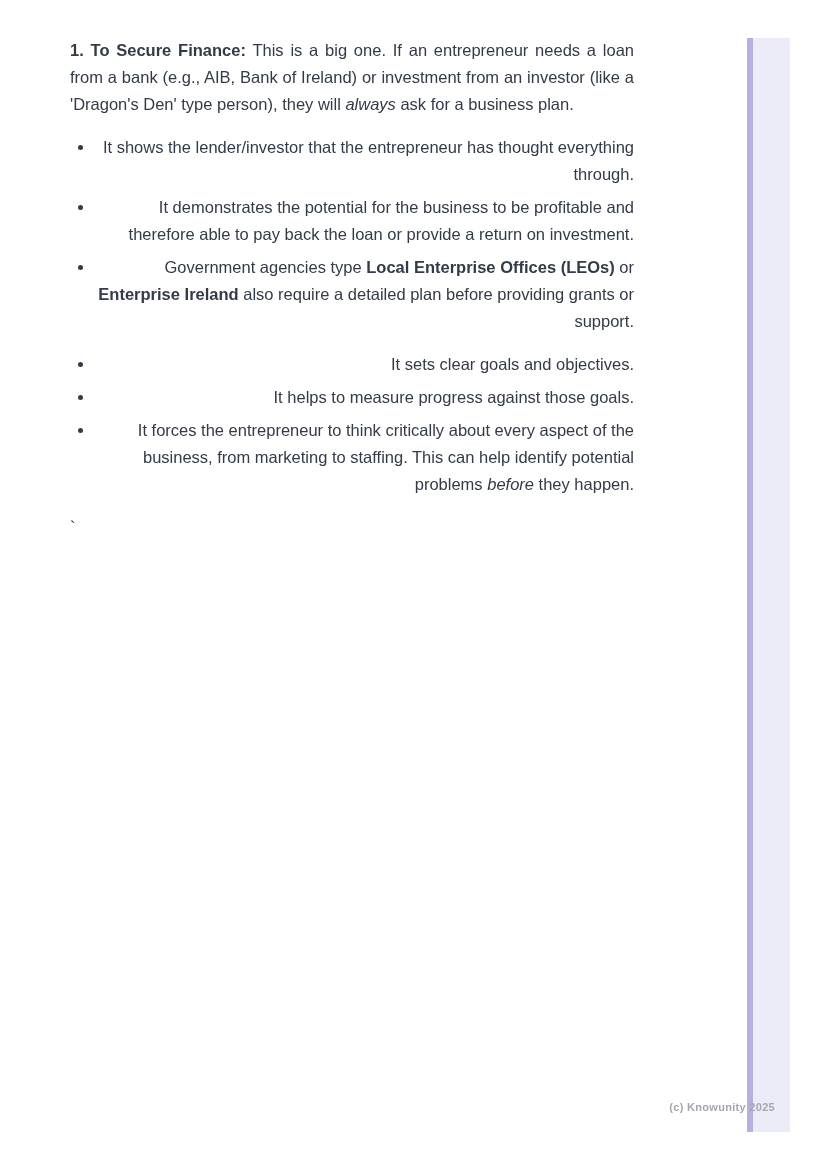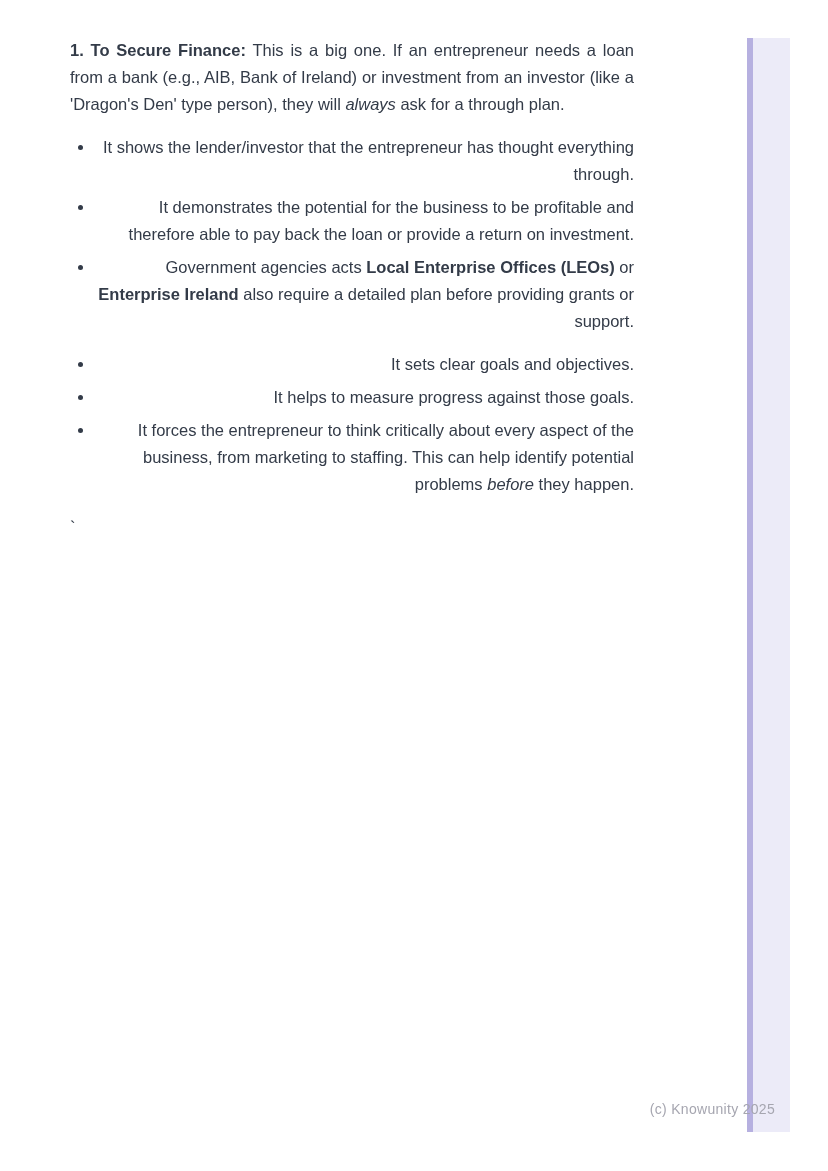--- a/index.html
+++ b/index.html
@@ -58,39 +58,40 @@
   }
   ul.bullets li:last-child { margin-bottom: 0; }
   .trailing {
     margin: 0;
     text-align: left;
   }
   .footer {
     position: absolute;
     top: 1101px;
     right: 53px;
-    font-size: 14px;
+    font-size: 11px;
     letter-spacing: 0.3px;
     color: var(--footer-text);
     z-index: 3;
+    font-weight: bold;
   }
 </style>
 </head>
 <body>
 
 <div class="accent-strip"></div>
 
 <main class="content">
   <div>
       <section>
-        <p class="para"><span class="b">1. To Secure Finance:</span><span> This is a big one. If an entrepreneur needs a loan from a bank (e.g., AIB, Bank of Ireland) or investment from an investor (like a 'Dragon's Den' type person), they will </span><span class="i">always</span><span> ask for a through plan.</span></p>
+        <p class="para"><span class="b">1. To Secure Finance:</span><span> This is a big one. If an entrepreneur needs a loan from a bank (e.g., AIB, Bank of Ireland) or investment from an investor (like a 'Dragon's Den' type person), they will </span><span class="i">always</span><span> ask for a business plan.</span></p>
         <ul class="bullets">
           <li><span>It shows the lender/investor that the entrepreneur has thought everything through.</span></li>
           <li><span>It demonstrates the potential for the business to be profitable and therefore able to pay back the loan or provide a return on investment.</span></li>
-          <li><span>Government agencies acts </span><span class="b">Local Enterprise Offices (LEOs)</span><span> or </span><span class="b">Enterprise Ireland</span><span> also require a detailed plan before providing grants or support.</span></li>
+          <li><span>Government agencies type </span><span class="b">Local Enterprise Offices (LEOs)</span><span> or </span><span class="b">Enterprise Ireland</span><span> also require a detailed plan before providing grants or support.</span></li>
         </ul>
       </section>
       <section>
         <ul class="bullets">
           <li><span>It sets clear goals and objectives.</span></li>
           <li><span>It helps to measure progress against those goals.</span></li>
           <li><span>It forces the entrepreneur to think critically about every aspect of the business, from marketing to staffing. This can help identify potential problems </span><span class="i">before</span><span> they happen.</span></li>
         </ul>
       </section>
       <section>

